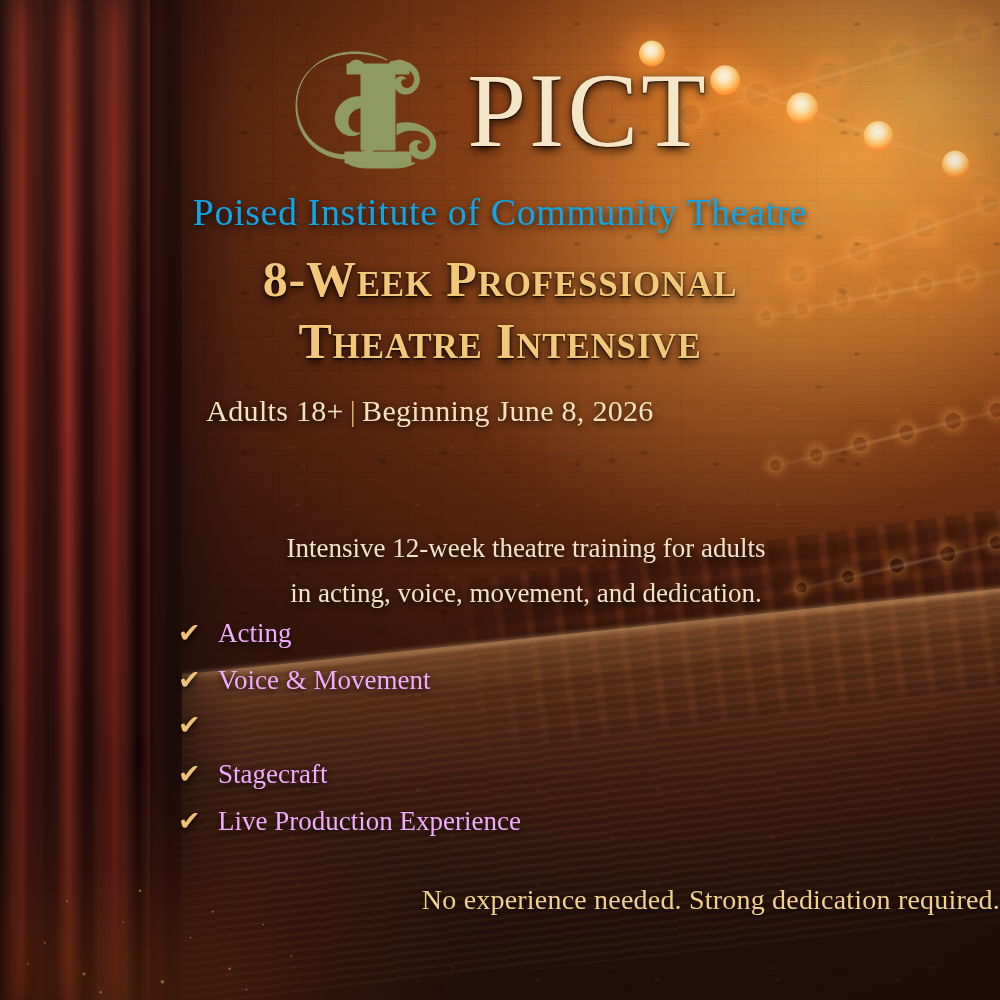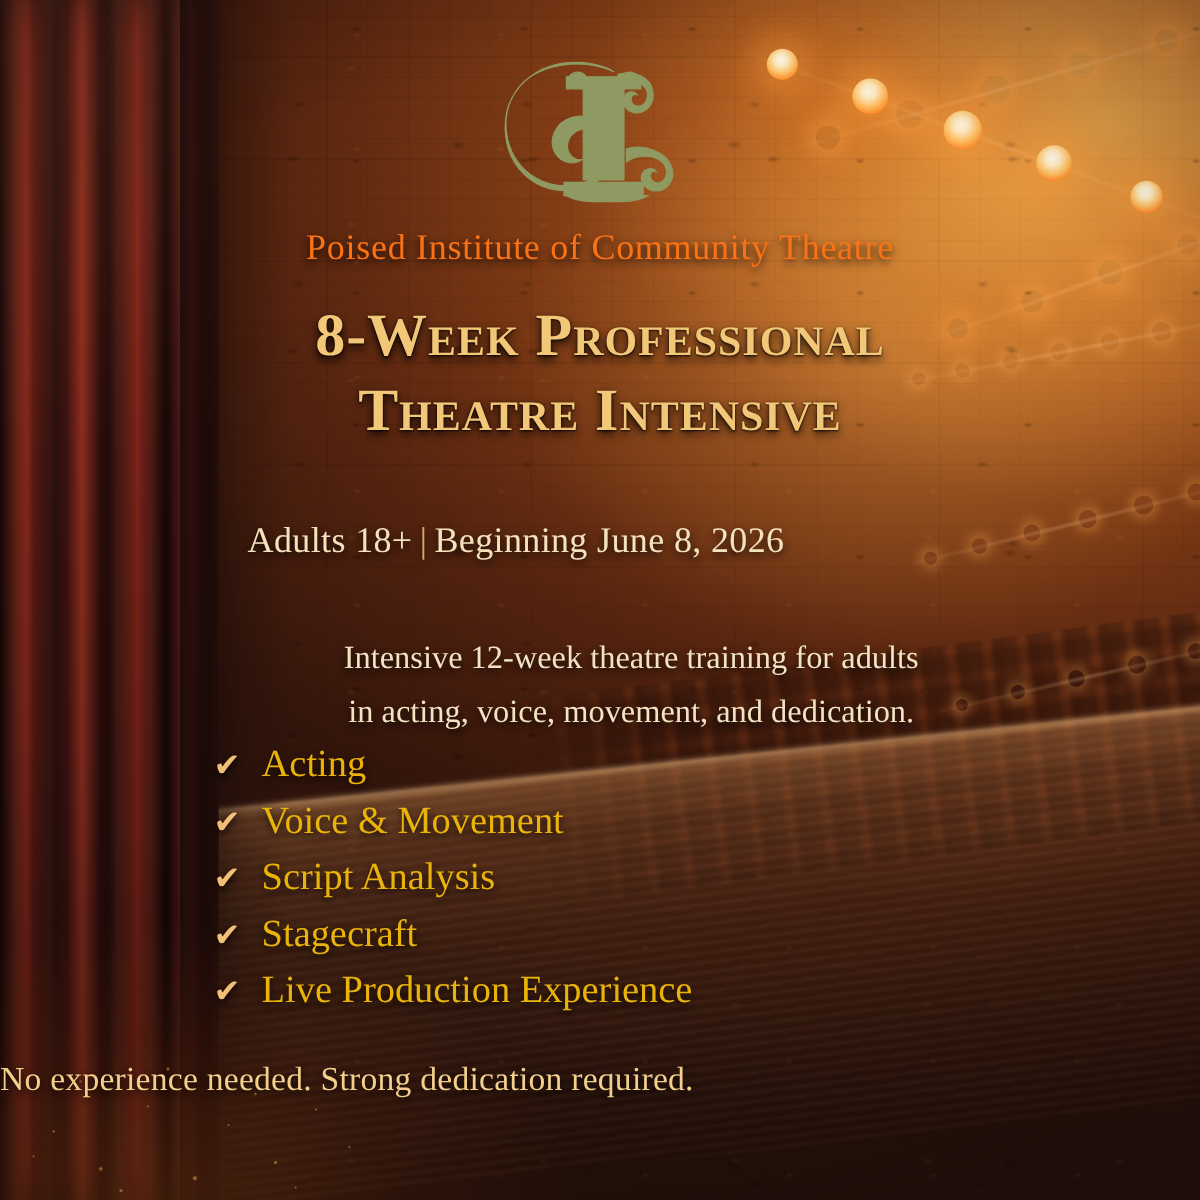--- a/index.html
+++ b/index.html
@@ -199,42 +199,41 @@
     letter-spacing:3px;
     color:#f6e6c8;
     text-shadow:0 4px 9px rgba(0,0,0,0.82), 0 1px 2px rgba(0,0,0,0.9);
     font-weight:400;
     position:relative; top:2px;
   }
 
   .tagline {
     position:absolute; left:0; top:190px; width:1000px;
     text-align:center;
-    font-size:30px; letter-spacing:0.6px;
-    color:#f97316;
+    font-size:38px; letter-spacing:0.6px;
+    color:#0ea5e9;
     text-shadow:0 3px 7px rgba(0,0,0,0.80);
   }
 
   .headline {
     position:absolute; left:0; top:248px; width:1000px;
     text-align:center;
     font-size:50px; line-height:62px;
     font-weight:700;
     font-variant:small-caps;
     letter-spacing:0.8px;
     color:#f2c878;
     text-shadow:0 4px 8px rgba(0,0,0,0.85), 0 1px 2px rgba(0,0,0,0.9);
   }
 
   .schedule {
     position:absolute; left:0; top:388px; width:860px;
     text-align:center;
     color:#f4e2bd;
     text-shadow:0 3px 7px rgba(0,0,0,0.80);
-    margin-top:40px;
   }
   .sched-line { font-size:30px; line-height:46px; letter-spacing:0.3px; }
   .sep { color:#d9ab62; padding:0 6px; font-weight:300; }
 
   .blurb {
     position:absolute; left:176px; top:526px; width:700px;
     color:#f3e3c5;
     font-size:27px; line-height:45px;
     text-shadow:0 3px 7px rgba(0,0,0,0.80);
   }
@@ -247,28 +246,28 @@
   .feature {
     display:flex; align-items:baseline; gap:16px;
     height:47px;
   }
   .check {
     color:#f0c076; font-size:27px; line-height:1;
     text-shadow:0 3px 6px rgba(0,0,0,0.80);
     flex:0 0 auto; width:24px;
   }
   .feature-label {
-    color:#eab308; font-size:32px;
+    color:#f0abfc; font-size:27px;
     text-shadow:0 3px 7px rgba(0,0,0,0.80);
     white-space:nowrap;
   }
 
   .footnote {
     position:absolute; left:0; top:884px; width:1000px;
-    text-align:left;
+    text-align:right;
     color:#f2cf8c;
     font-size:28px; letter-spacing:0.2px;
     text-shadow:0 3px 7px rgba(0,0,0,0.82);
   }
 </style>
 </head>
 <body>
 
 <div id="poster">
 
@@ -370,20 +369,21 @@
 
           <path d="M54 106 h66 v11 h-66 Z"></path>
           <path d="M56 117 c6 4 14 5 22 5 h24 c8 0 16 -1 22 -5 Z"></path>
 
           <path d="M106 78 C120 74, 140 80, 144 94 C147 105, 139 114, 129 113
                    C121 112, 117 105, 119 99 C121 94, 128 93, 131 97
                    C128 96, 125 98, 126 102 C127 106, 132 108, 136 105
                    C141 101, 141 91, 133 87 C124 82, 112 84, 106 89 Z"></path>
         </g>
       </svg>
+      <span class="wordmark">PICT</span>
     </div>
 
     <div class="tagline">Poised Institute of Community Theatre</div>
 
     <div class="headline">
       <div>8-Week Professional</div>
       <div>Theatre Intensive</div>
     </div>
 
     <div class="schedule">
@@ -401,21 +401,20 @@
       <li class="feature">
         <span class="check">✔</span>
         <span class="feature-label">Acting</span>
       </li>
       <li class="feature">
         <span class="check">✔</span>
         <span class="feature-label">Voice &amp; Movement</span>
       </li>
       <li class="feature">
         <span class="check">✔</span>
-        <span class="feature-label">Script Analysis</span>
       </li>
       <li class="feature">
         <span class="check">✔</span>
         <span class="feature-label">Stagecraft</span>
       </li>
       <li class="feature">
         <span class="check">✔</span>
         <span class="feature-label">Live Production Experience</span>
       </li>
     </ul>

